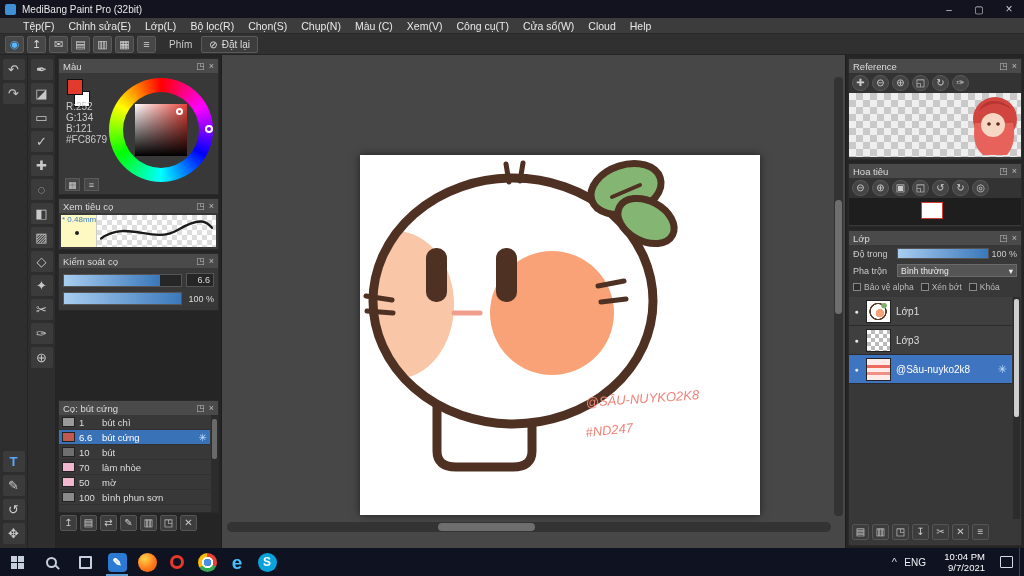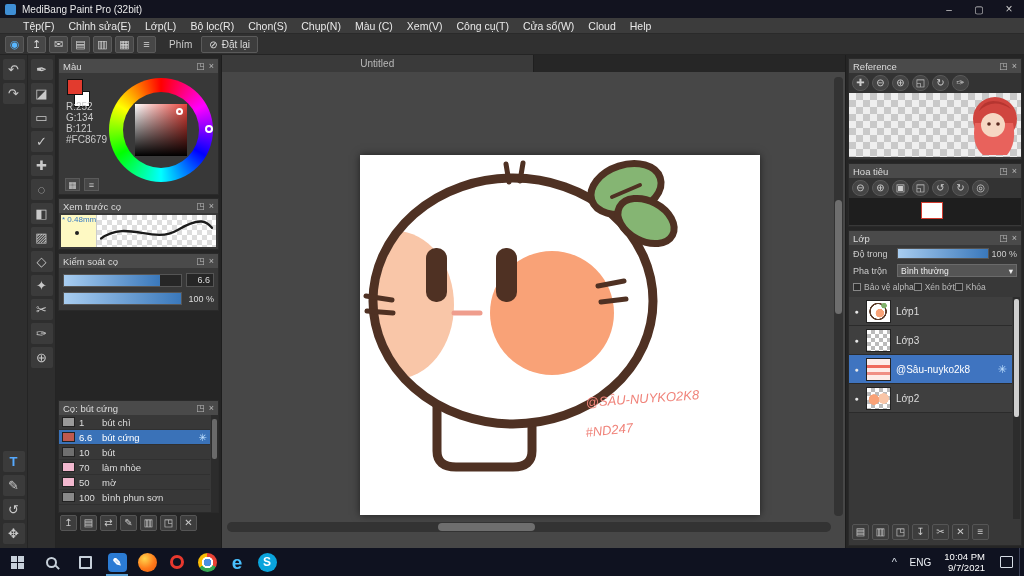--- a/index.html
+++ b/index.html
@@ -108,21 +108,21 @@
   .nav-content{position:relative;height:27px;background:#1e1e1e}
   .nav-thumb{position:absolute;left:72px;top:4px;width:22px;height:17px;background:#fff;border:1px solid #d23b2e}
 
   #layers-panel{top:175px;bottom:2px}
   .lp-row{display:flex;align-items:center;gap:2px;padding:0 4px;height:17px;font-size:9px;color:#ccc}
   .lp-label{width:42px;flex:0 0 auto}
   .lp-track{flex:1;height:11px;background:#262626;border:1px solid #555;overflow:hidden}
   .lp-fill{height:100%;background:linear-gradient(to right,#a8cdf0,#3a78bb)}
   .lp-val{min-width:26px;text-align:right}
   .lp-select{flex:1;height:13px;background:#555;border:1px solid #6a6a6a;display:flex;align-items:center;justify-content:space-between;padding:0 3px;font-size:8.5px;color:#eee}
-  .opts-row{display:flex;align-items:center;height:16px;padding:0 4px;font-size:8.5px;color:#bbb}
+  .opts-row{display:flex;align-items:center;gap:7px;height:16px;padding:0 4px;font-size:8.5px;color:#bbb}
   .opt{display:flex;align-items:center;gap:3px}
   .opt-box{width:8px;height:8px;border:1px solid #888;background:#2d2d2d}
   .layer-list{margin-top:2px;padding-right:9px}
   .layer-row{height:29px;display:flex;align-items:center;gap:5px;padding:0 3px;background:#3f3f3f;border-bottom:1px solid #2b2b2b}
   .layer-row.selected{background:#3f74c0;color:#fff}
   .vis-dot{font-size:7px;color:#e8e8e8;width:9px;text-align:center}
   .layer-thumb{width:25px;height:23px;border:1px solid #222;flex:0 0 auto;background:#fff}
   .layer-name{flex:1;font-size:10px;white-space:nowrap;overflow:hidden}
   .layer-badge{color:#bfe0ff;font-size:11px;padding-right:2px}
   .layer-row:not(.selected) .layer-badge{display:none}
@@ -163,21 +163,21 @@
   [data-kind="firefox"] .disc{background:radial-gradient(circle at 35% 30%,#ffd54d,#ff7a1a 55%,#e8590c)}
   [data-kind="opera"] .disc{width:14px;height:14px;background:transparent;border:3.5px solid #e8382e}
   [data-kind="chrome"] .disc{background:
      radial-gradient(circle,#4a90e2 0 4px,#fff 4px 5.5px,transparent 6px),
      conic-gradient(#ea4335 0 33%,#34a853 33% 66%,#fbbc05 66%)}
   [data-kind="edge"] .disc{background:transparent;color:#49c1ff;font-size:19px;line-height:19px}
   [data-kind="skype"] .disc{background:#0aa4dc}
   .tb-app.active::after{content:"";position:absolute;left:4px;right:4px;bottom:0;height:2px;background:#5a9fd4}
   .tray{margin-left:auto;display:flex;align-items:center;height:100%}
   .tray-chevron{width:20px;text-align:center;color:#d6dde6;font-size:11px}
-  .tray-lang{width:32px;text-align:center;color:#eef2f7;font-size:10px}
+  .tray-lang{width:32px;text-align:left;color:#eef2f7;font-size:10px}
   .clock{padding:0 8px;text-align:right;color:#fff;font-size:9.5px;line-height:11px}
   .action-center{width:26px;height:100%;display:flex;align-items:center;justify-content:center}
   .ac-icon{width:13px;height:12px;border:1.5px solid #d6dde6;border-radius:1px}
   .show-desktop{width:5px;height:100%;border-left:1px solid #3a3f55}
 </style>
 </head>
 <body>
 
 <div id="app">
 
@@ -288,21 +288,21 @@
           <div class="color-footer">
 
           <div class="cf-icon">▦</div>
               <div class="cf-icon">≡</div>
             </div>
         </div>
       </div>
 
       <div class="panel" id="preview-panel">
         <div class="panel-header">
-          <span>Xem trước cọ</span>
+          <span>Xem tiêu cọ</span>
           <span class="ph-icons">
               <span>◳</span>
               <span>×</span>
             </span>
         </div>
         <div class="preview-body">
           <div class="preview-left">
             <span class="preview-size">* 0.48mm</span>
             <span class="preview-dot"></span>
           </div>
@@ -405,25 +405,20 @@
           <div class="pbi">▤</div>
           <div class="pbi">⇄</div>
           <div class="pbi">✎</div>
           <div class="pbi">▥</div>
           <div class="pbi">◳</div>
           <div class="pbi">✕</div>
         </div>
     </div>
 
     <div class="canvas-area">
-      <div class="tabbar">
-        <div class="tab">
-            <span>Untitled</span>
-          </div>
-      </div>
 
       <div class="artboard">
         <svg width="400" height="360" viewBox="0 0 400 360">
           <defs>
             <clipPath id="headclip">
                 <ellipse cx="153" cy="146" rx="136" ry="119"></ellipse>
               </clipPath>
           </defs>
 
           <path d="M77 190 L77 296 Q77 312 96 312 L153 312 Q172 312 172 296 L172 190" fill="#ffffff" stroke="#4f3123" stroke-width="9" stroke-linecap="round"></path>
@@ -576,26 +571,20 @@
 
             </div>
 
             <div class="layer-row selected">
               <span class="vis-dot">●</span>
               <span class="layer-thumb" data-thumb="sig"></span>
               <span class="layer-name">@Sâu-nuyko2k8</span>
               <span class="layer-badge">✳</span>
             </div>
 
-            <div class="layer-row">
-              <span class="vis-dot">●</span>
-              <span class="layer-thumb" data-thumb="checker-orange"></span>
-              <span class="layer-name">Lớp2</span>
-
-            </div>
           </div>
         <div class="layer-scroll">
             <div class="sb-handle"></div>
           </div>
         <div class="layers-bottom">
 
         <div class="pbi">▤</div>
             <div class="pbi">▥</div>
             <div class="pbi">◳</div>
             <div class="pbi">↧</div>

